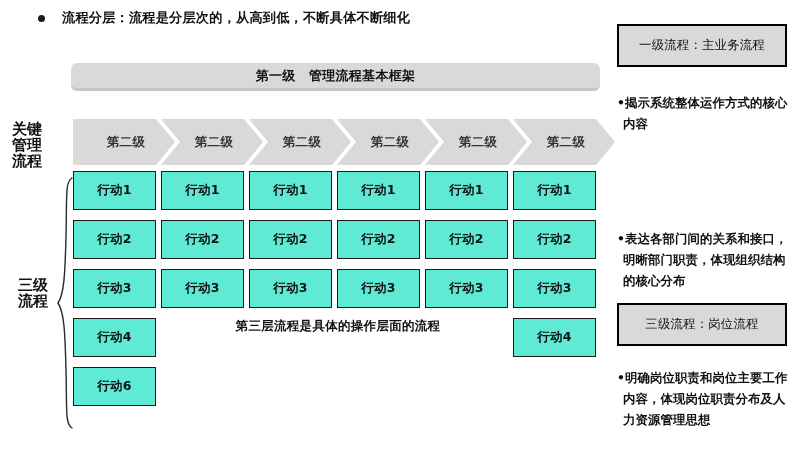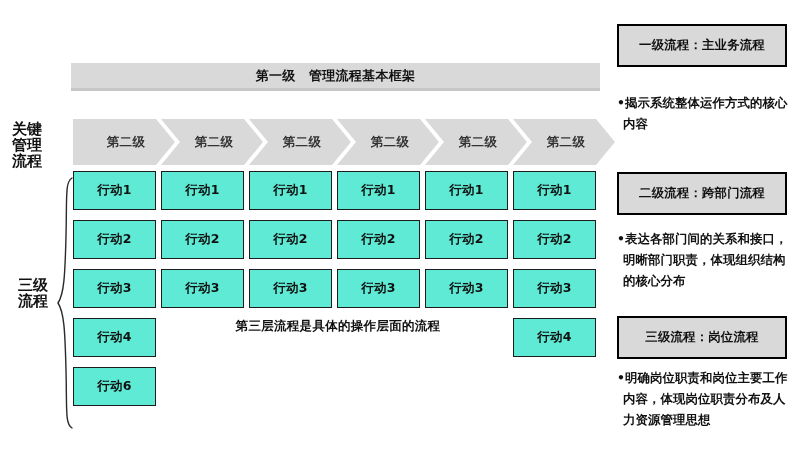--- a/index.html
+++ b/index.html
@@ -55,20 +55,21 @@
     position: absolute;
     left: 71px;
     top: 63px;
     width: 529px;
     height: 28px;
     background: #d9d9d9;
     border-bottom: 3px solid #c6c6c6;
     display: flex;
     align-items: center;
     justify-content: center;
+    border-radius: 6px;
   }
   .banner-text {
     font-size: 13px;
     font-weight: bold;
     color: #111111;
     letter-spacing: .3px;
   }
 
   
   .axis-label {
@@ -179,27 +180,27 @@
     width: 170px;
     height: 43px;
     background: #d9d9d9;
     border: 2px solid #000000;
     display: flex;
     align-items: center;
     justify-content: center;
   }
   .side-box span {
     font-size: 12.4px;
-    font-weight: bold;
+    font-weight: normal;
     color: #111111;
     letter-spacing: .2px;
   }
   #side-box-1 { top: 24px; }
   #side-box-2 { top: 172px; }
-  #side-box-3 { top: 316px; }
+  #side-box-3 { top: 303px; }
 
   .side-note {
     position: absolute;
     left: 617px;
     width: 174px;
     font-size: 12.4px;
     font-weight: bold;
     color: #111111;
     line-height: 21px;
     letter-spacing: .1px;
@@ -209,20 +210,24 @@
   #side-note-1 { top: 92px; }
   #side-note-2 { top: 228px; }
   #side-note-3 { top: 367px; }
 </style>
 </head>
 <body>
 
 <div id="slide">
 
   <div class="bullet-list">
+    <div class="bullet-row">
+      <span class="bullet-dot"></span>
+      <span class="bullet-text">流程分层：流程是分层次的，从高到低，不断具体不断细化</span>
+    </div>
   </div>
 
   <div class="banner">
     <span class="banner-text">第一级　管理流程基本框架</span>
   </div>
 
   <div class="axis-label" id="label-key">关键<br>管理<br>流程</div>
   <div class="axis-label" id="label-l3">三级<br>流程</div>
 
   <svg class="brace" id="brace-l3" width="20" height="254" viewBox="0 0 20 254">
@@ -334,23 +339,20 @@
         </div>
     </div>
 
   </div>
 
   <div class="side-box" id="side-box-1">
     <span>一级流程：主业务流程</span>
   </div>
   <div class="side-note" id="side-note-1">•揭示系统整体运作方式的核心内容</div>
 
-  <div class="side-box" id="side-box-2">
-    <span>二级流程：跨部门流程</span>
-  </div>
   <div class="side-note" id="side-note-2">•表达各部门间的关系和接口，明晰部门职责，体现组织结构的核心分布</div>
 
   <div class="side-box" id="side-box-3">
     <span>三级流程：岗位流程</span>
   </div>
   <div class="side-note" id="side-note-3">•明确岗位职责和岗位主要工作内容，体现岗位职责分布及人力资源管理思想</div>
 
 </div>
 
 </body></html>

